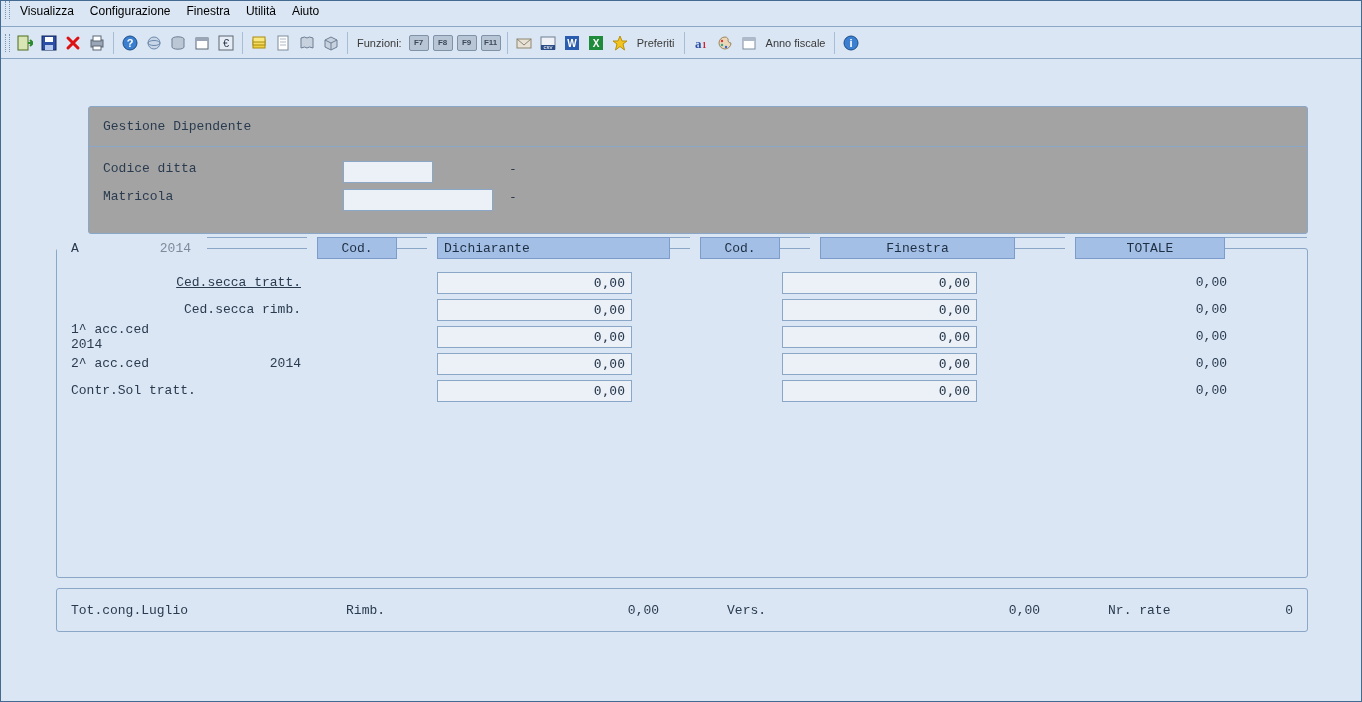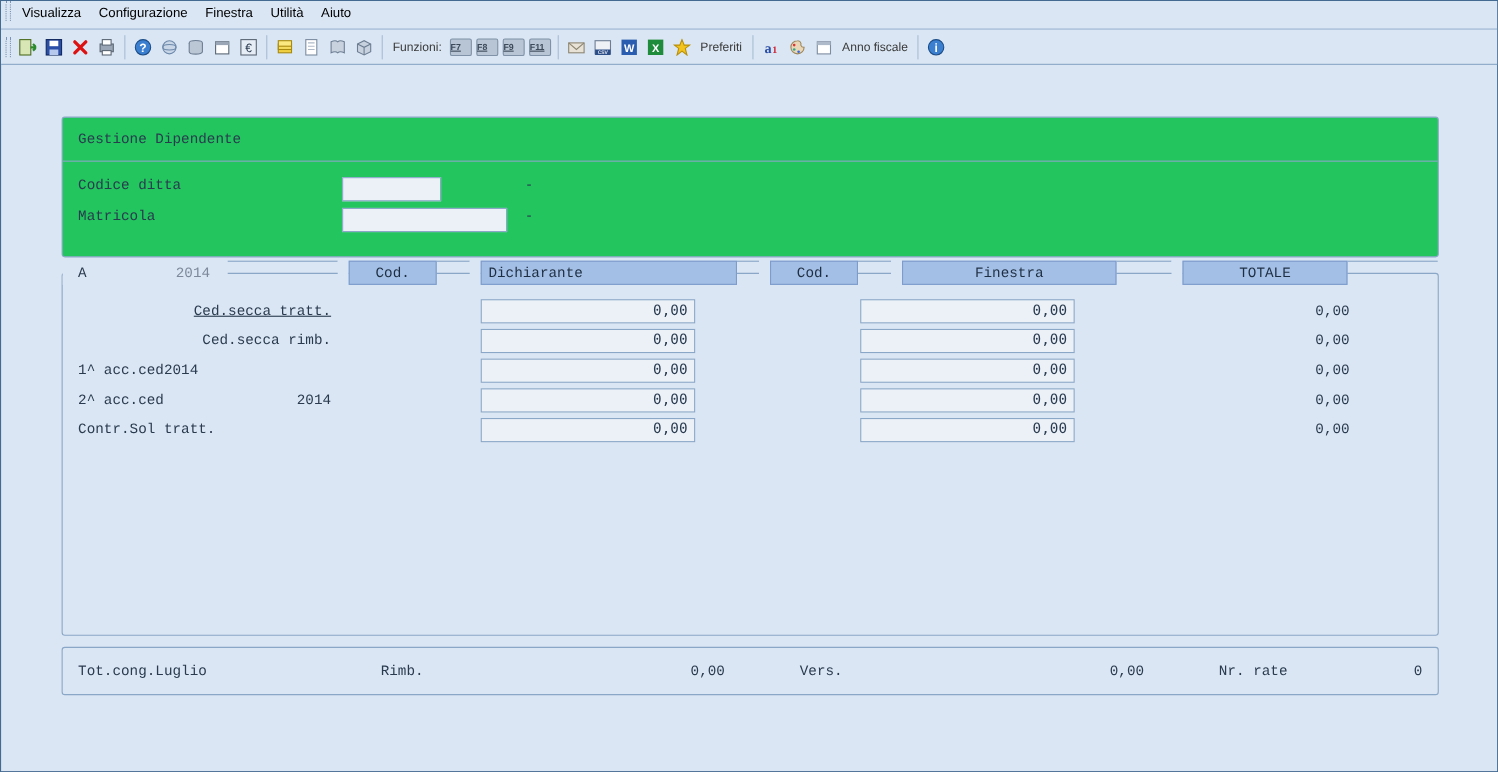--- a/index.html
+++ b/index.html
@@ -72,36 +72,36 @@
     cursor: default;
   }
   .tb-fn {
     display:inline-block;
     width:20px; height:16px;
     background:#b8c5d4;
     border:1px solid #7f92a8;
     border-radius:2px;
     font-size:8px;
     color:#3d4a5a;
-    text-align:left;
+    text-align:center;
     line-height:14px;
     font-weight:bold;
-    text-decoration:underline;
   }
   
   .content {
     position: absolute;
     left: 55px;
     top: 105px;
     width: 1252px;
   }
   .panel {
     border: 1px solid #8aa7c7;
-    background: #22c55e;
+    background: #a3a3a3;
     border-radius: 3px;
+    margin-left: 32px;
   }
   .panel-title {
     padding: 12px 14px;
     font-family: Consolas, "Courier New", monospace;
     font-size: 13px;
     color: #2a3b4f;
     border-bottom: 1px solid #8aa7c7;
   }
   .panel-body {
     padding: 14px 14px 16px 14px;
@@ -472,21 +472,21 @@
             <span></span>
           </div>
           <div style="width:120px;"></div>
           <div style="width:215px;"><input class="num-input" value="0,00" style=""></div>
           <div style="width:130px;"></div>
           <div style="width:215px;"><input class="num-input" value="0,00" style=""></div>
           <div style="width:250px; text-align:right; padding-right:20px;">0,00</div>
         </div>
 
         <div class="grid-row">
-          <div style="width:260px; padding-left:14px; display:flex; justify-content:flex-start; padding-right:16px;">
+          <div style="width:260px; padding-left:14px; display:flex; justify-content:flex-end; padding-right:16px;flex-direction:column;">
             <span>1^ acc.ced</span>
             <span>2014</span>
           </div>
           <div style="width:120px;"></div>
           <div style="width:215px;"><input class="num-input" value="0,00" style=""></div>
           <div style="width:130px;"></div>
           <div style="width:215px;"><input class="num-input" value="0,00" style=""></div>
           <div style="width:250px; text-align:right; padding-right:20px;">0,00</div>
         </div>
 

